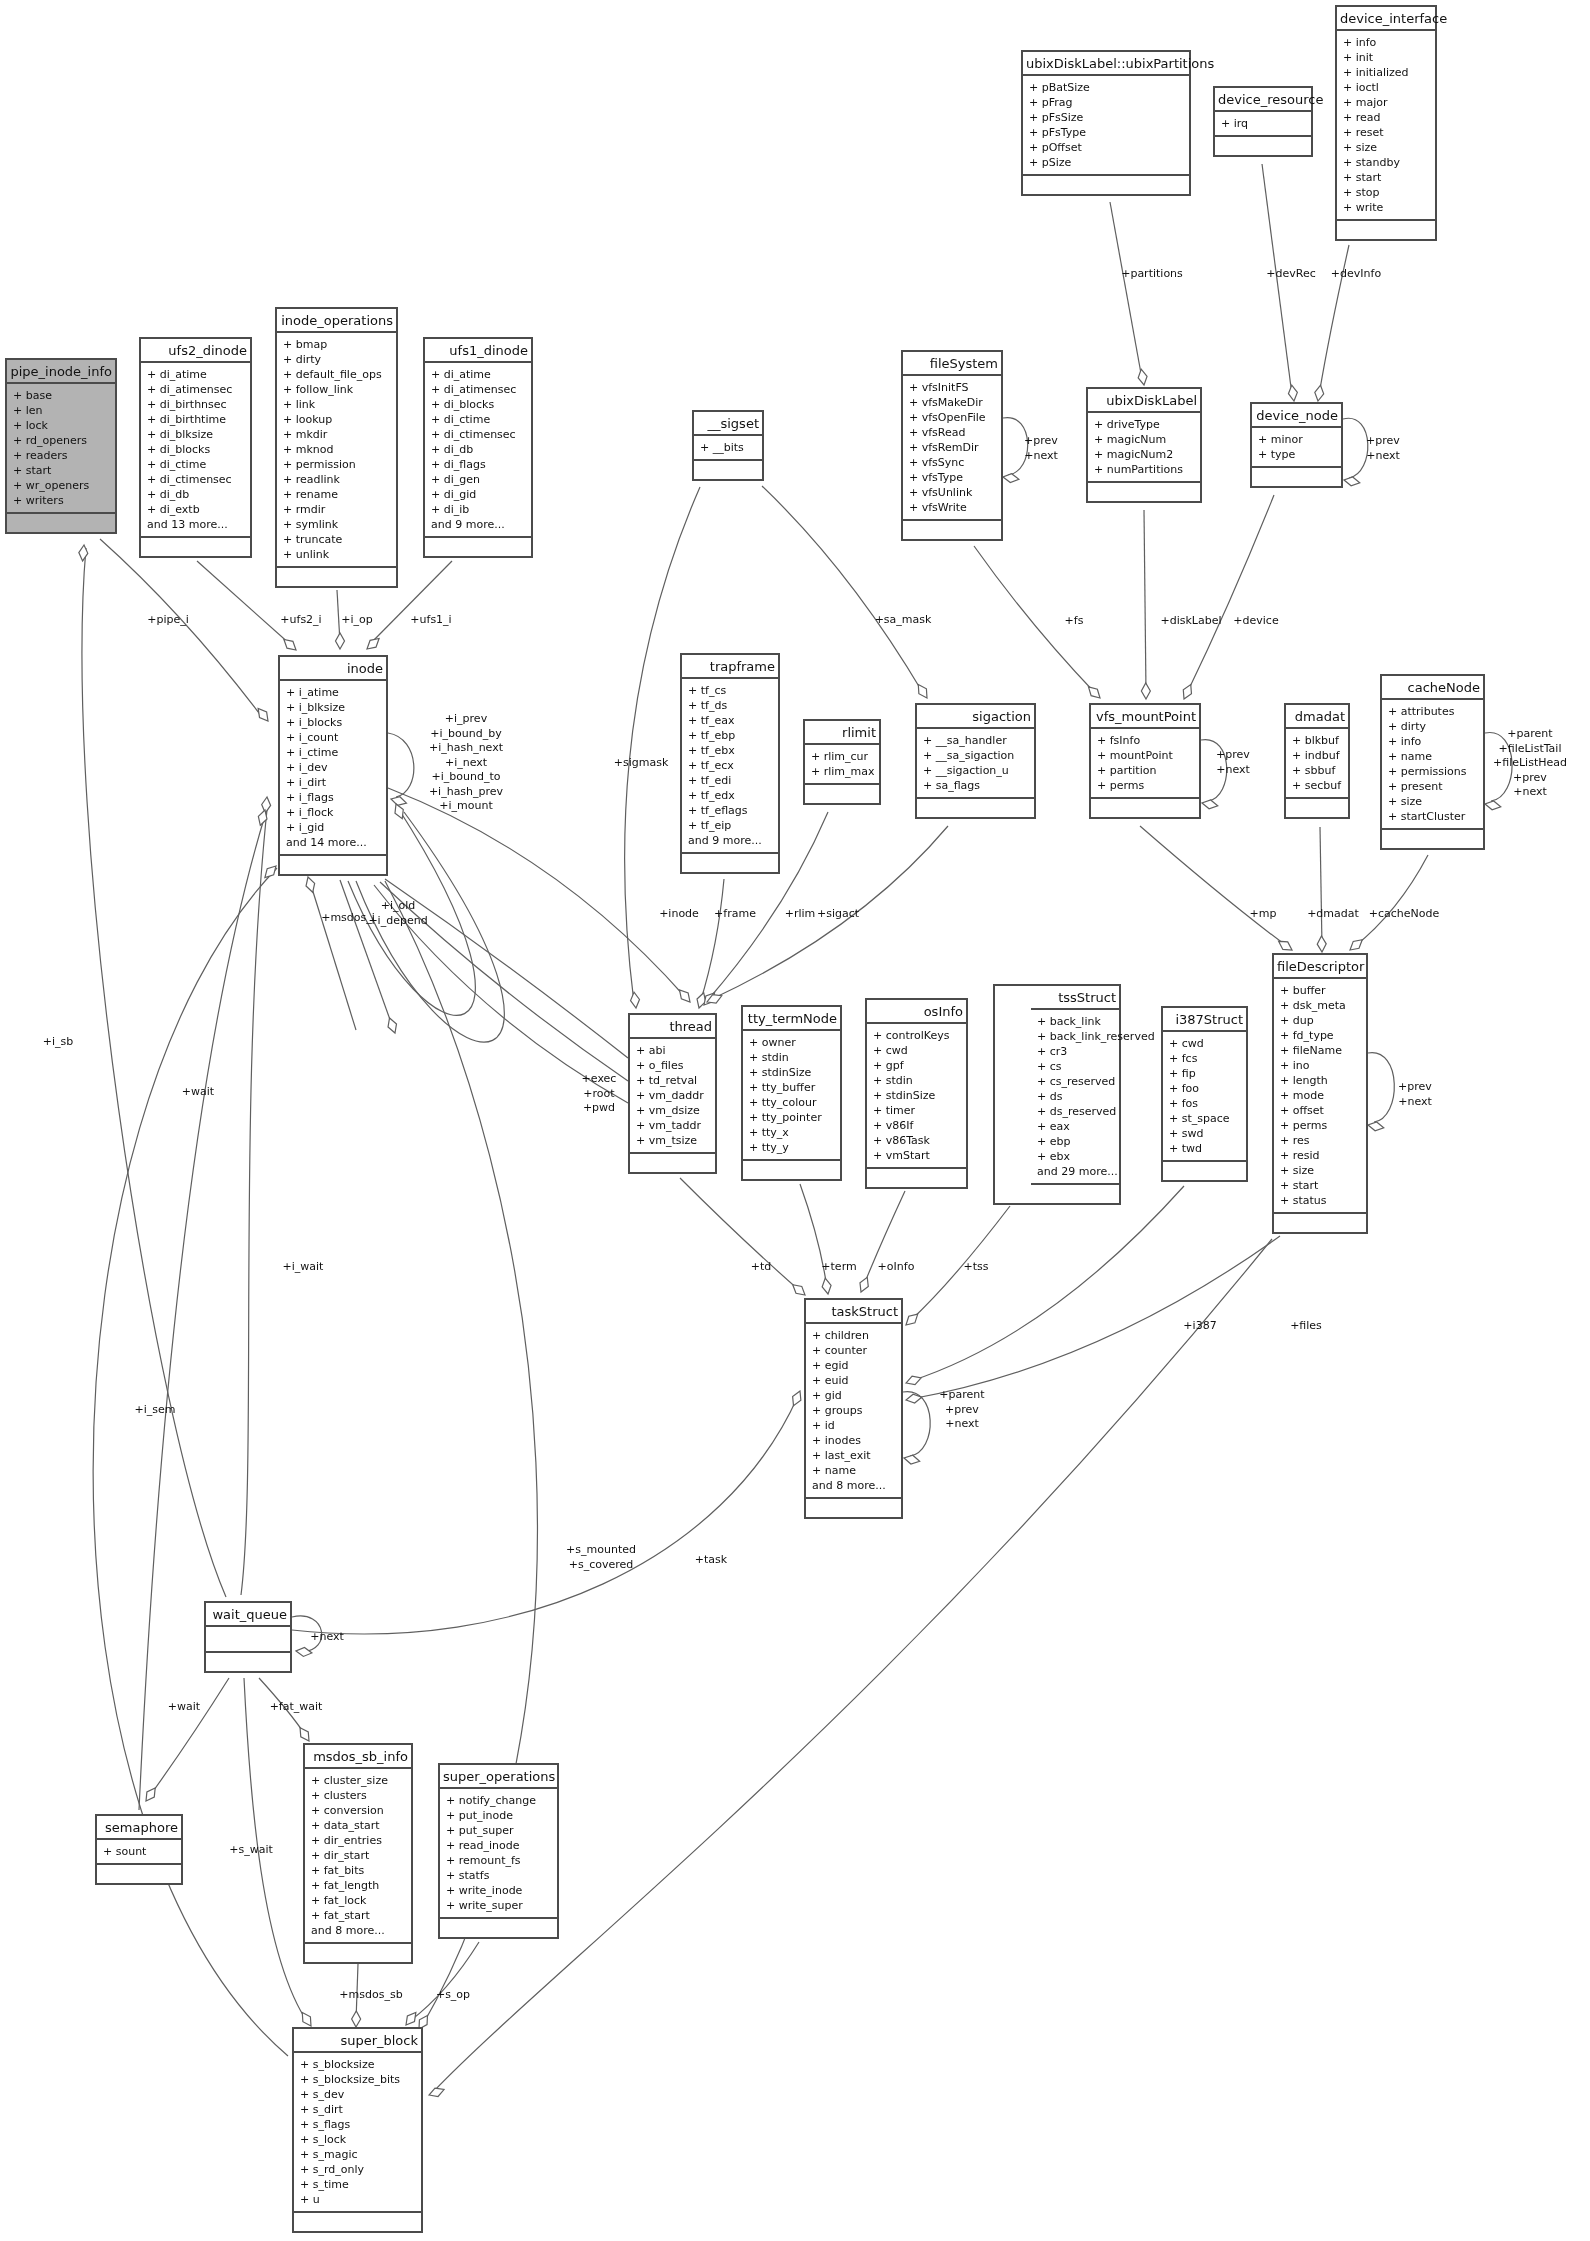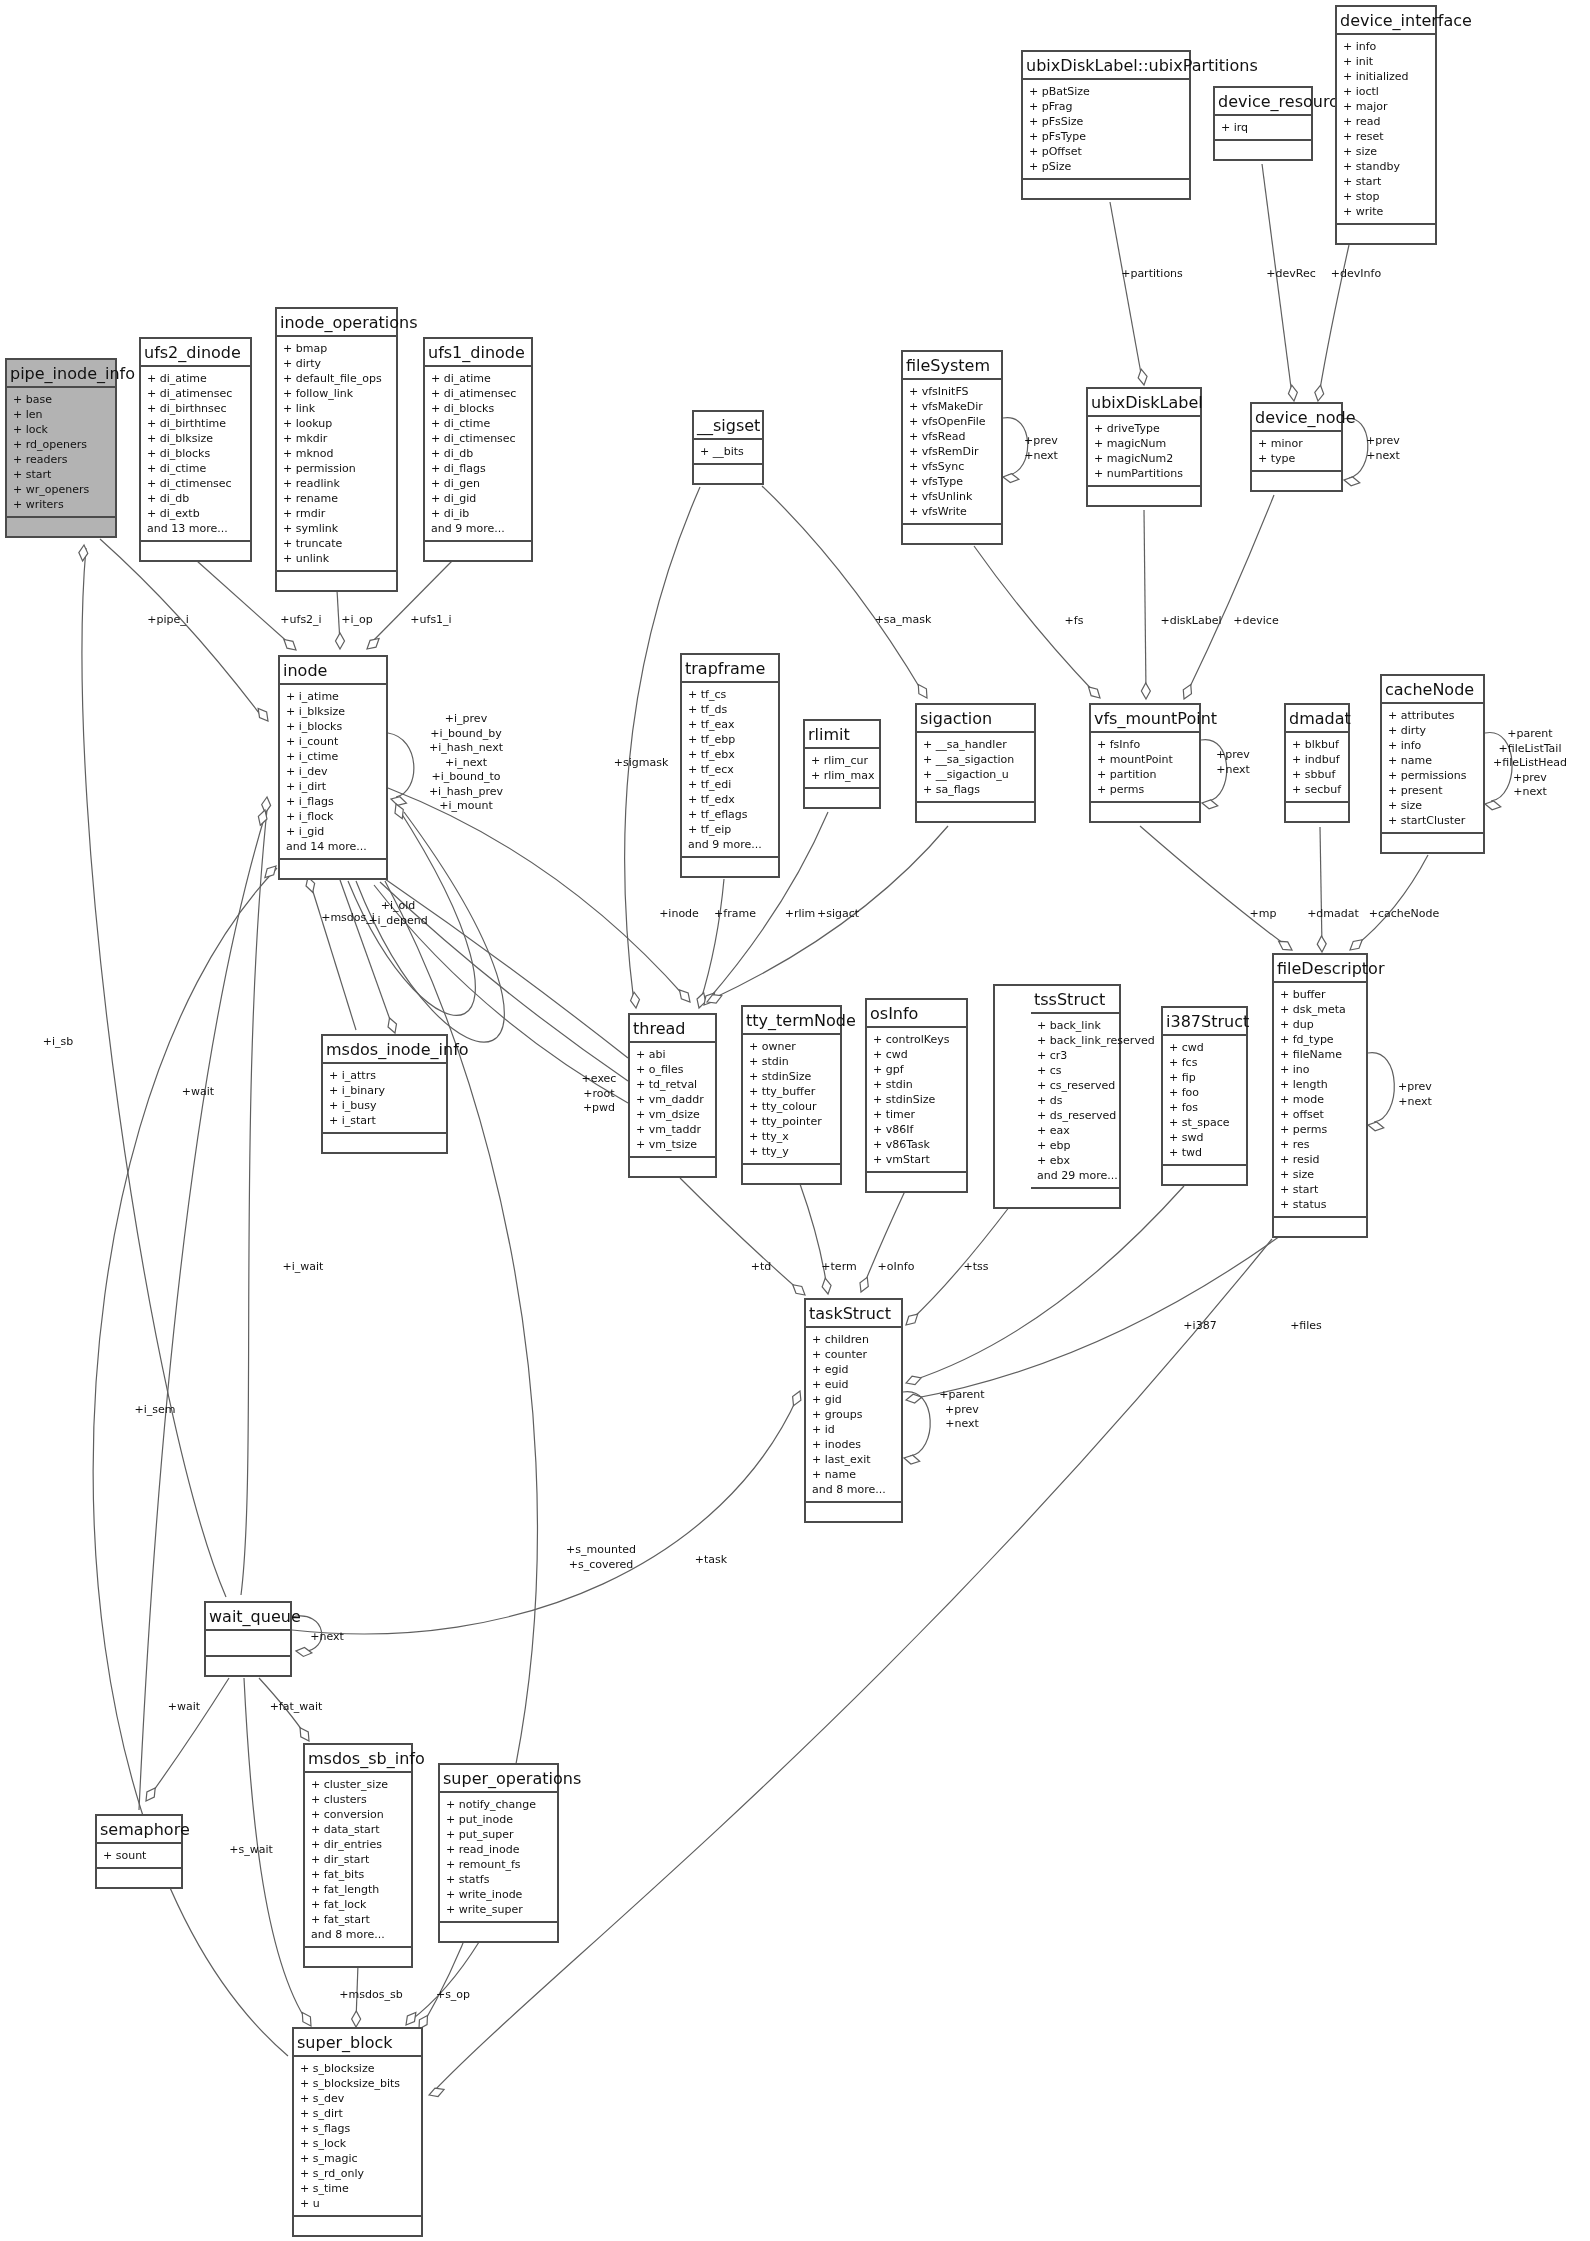--- a/index.html
+++ b/index.html
@@ -1,21 +1,21 @@
 <!DOCTYPE html>
 <html><head>
 <meta charset="utf-8">
 <style>
   html,body{margin:0;padding:0;background:#fff;}
   #diagram{position:relative;width:1590px;height:2241px;background:#fff;
            font-family:"DejaVu Sans", sans-serif;overflow:hidden;}
   #edge-svg{position:absolute;left:0;top:0;width:1590px;height:2241px;}
   .class-box{position:absolute;background:#fff;border:2px solid #4b4b4b;box-sizing:border-box;}
   .class-box.gray, .class-box.gray .class-attrs, .class-box.gray .class-extra{background:#b3b3b3;}
-  .class-title{font-size:16px;text-align:left;padding:4px 3px 3px 3px;
+  .class-title{font-size:13px;text-align:right;padding:4px 3px 3px 3px;
                border-bottom:2px solid #4b4b4b;white-space:nowrap;color:#111;}
   .class-attrs{padding:4px 6px;min-height:10px;}
   .class-attrs.empty{min-height:24px;padding:0;}
   .attr-row{font-size:11px;line-height:15px;white-space:nowrap;color:#111;}
   .class-extra{border-top:2px solid #4b4b4b;min-height:18px;}
   .edge-label{position:absolute;transform:translate(-50%,-50%);font-size:11px;line-height:14.5px;
               color:#111;text-align:center;white-space:nowrap;}
 </style>
 </head>
 <body>
@@ -460,30 +460,20 @@
         <div class="attr-row">+ gid</div>
         <div class="attr-row">+ groups</div>
         <div class="attr-row">+ id</div>
         <div class="attr-row">+ inodes</div>
         <div class="attr-row">+ last_exit</div>
         <div class="attr-row">+ name</div>
         <div class="attr-row">and 8 more...</div>
       </div>
       <div class="class-extra"></div>
     </div>
-    <div class="class-box" style="left: 321px; top: 1034px; width: 127px;">
-      <div class="class-title">msdos_inode_info</div>
-      <div class="class-attrs">
-        <div class="attr-row">+ i_attrs</div>
-        <div class="attr-row">+ i_binary</div>
-        <div class="attr-row">+ i_busy</div>
-        <div class="attr-row">+ i_start</div>
-      </div>
-      <div class="class-extra"></div>
-    </div>
     <div class="class-box" style="left: 204px; top: 1601px; width: 88px;">
       <div class="class-title">wait_queue</div>
       <div class="class-attrs empty"></div>
       <div class="class-extra"></div>
     </div>
     <div class="class-box" style="left: 95px; top: 1814px; width: 88px;">
       <div class="class-title">semaphore</div>
       <div class="class-attrs">
         <div class="attr-row">+ sount</div>
       </div>

